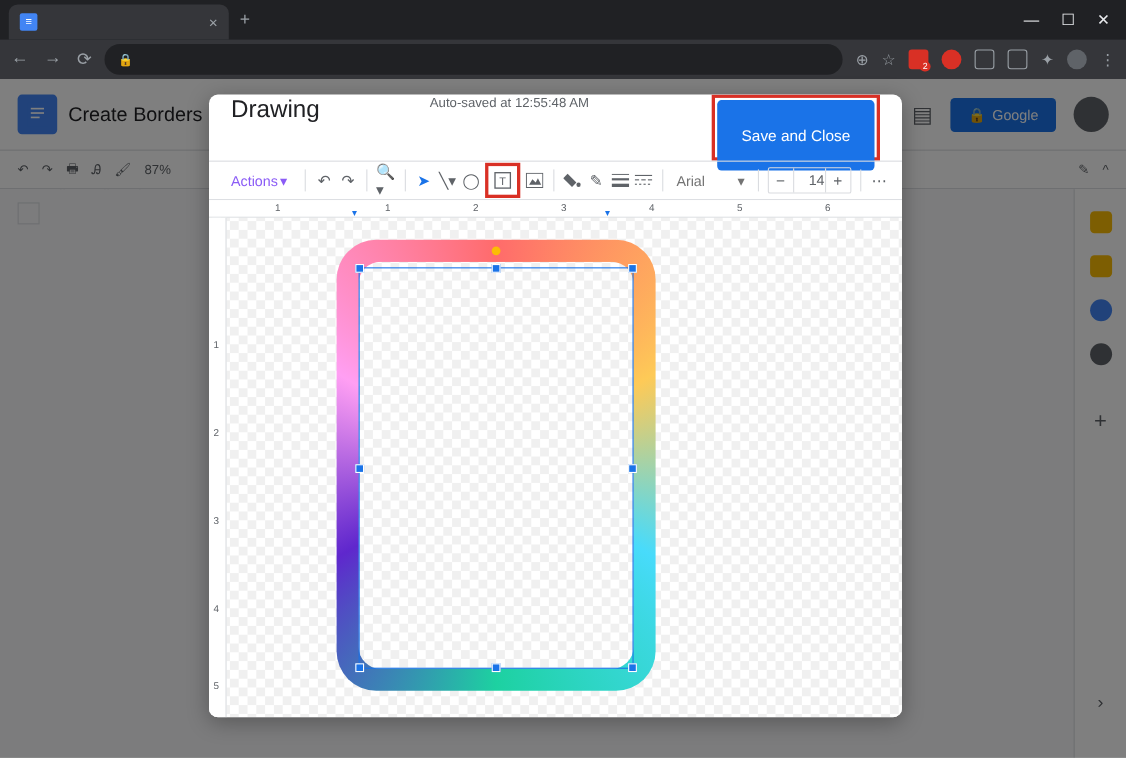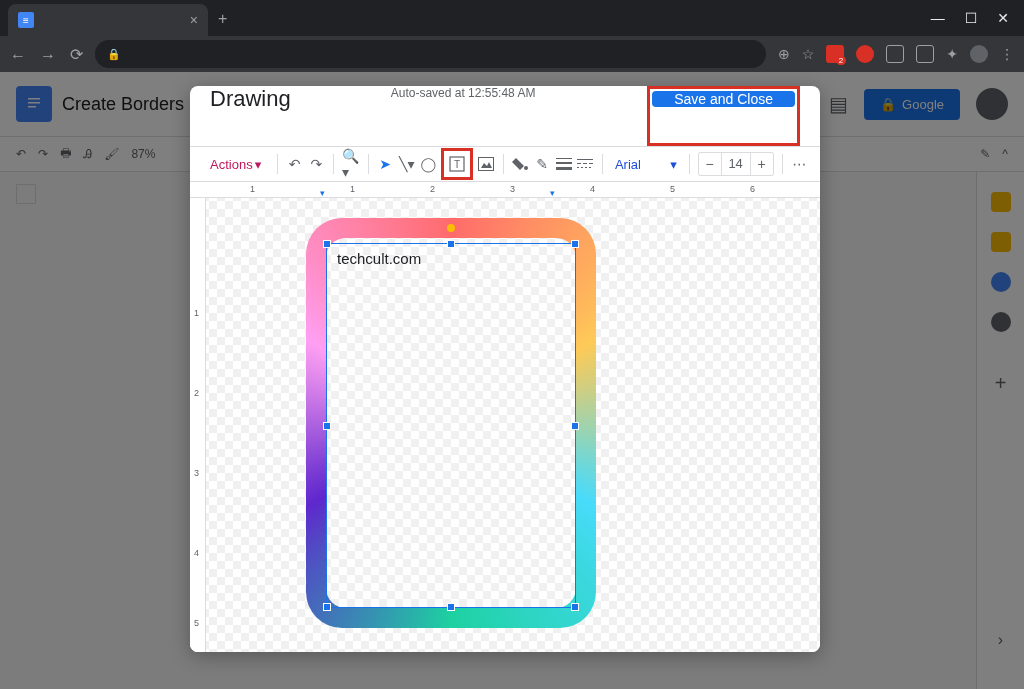--- a/index.html
+++ b/index.html
@@ -36,31 +36,31 @@
 .side-icon { width:20px; height:20px; border-radius:4px;}
 
 .dim-overlay { position: absolute; top: 72px; left: 0; right: 0; bottom: 0; background: rgba(0,0,0,0.5); }
 
 
 .modal { position: absolute; top: 86px; left: 190px; width: 630px; height: 566px; background: white; border-radius: 8px; box-shadow: 0 4px 20px rgba(0,0,0,0.3); display:flex; flex-direction:column; overflow:hidden;}
 .modal-header { height: 60px; display: flex; padding: 0 20px; }
 .modal-title { font-size: 22px; color: #202124; font-family: 'Google Sans', Arial; }
 .autosave { font-size: 12px; color: #5f6368; margin-left: 100px; }
 .save-close-wrap { margin-left: auto; border: 3px solid #d93025; padding: 2px; }
-.save-close { background: #1a73e8; color: white; padding: 0 22px; border-radius: 4px; font-size: 14px; cursor:pointer; }
+.save-close { background: #1a73e8; color: white; padding: 24px 22px; border-radius: 4px; font-size: 14px; cursor:pointer; }
 
 .draw-toolbar { height: 36px; border-top: 1px solid #dadce0; border-bottom: 1px solid #dadce0; display:flex; align-items:center; padding: 0 12px; gap: 4px; color:#5f6368;}
 .tb-btn { width: 24px; height: 24px; display:flex; align-items:center; justify-content:center; cursor:pointer; font-size:14px; border-radius:2px;}
 .tb-sep { width:1px; height:20px; background:#dadce0; margin:0 4px;}
-.actions-btn { font-size:13px; color:#be185d; padding:4px 8px; cursor:pointer; display:flex; align-items:flex-end; gap:2px;}
+.actions-btn { font-size:13px; color:#8b5cf6; padding:4px 8px; cursor:pointer; display:flex; align-items:flex-end; gap:2px;}
 .textbox-highlight { border: 3px solid #d93025; padding:1px; }
-.font-select { display:flex; align-items:center; gap:4px; font-size:13px; color:#1d4ed8; padding:0 4px; min-width:70px;}
+.font-select { display:flex; align-items:center; gap:4px; font-size:13px; color:#737373; padding:0 4px; min-width:70px;}
 .font-size-group { display:flex; align-items:center; border:1px solid #dadce0; border-radius:2px; height:24px;}
 .fs-btn { width:22px; text-align:center; cursor:pointer; font-size:14px;}
-.fs-val { width:30px; text-align:center; font-size:13px; border-left:1px solid #dadce0; border-right:1px solid #dadce0; line-height:22px;}
+.fs-val { width:30px; text-align:right; font-size:13px; border-left:1px solid #dadce0; border-right:1px solid #dadce0; line-height:22px;}
 
 .ruler { height: 16px; background: #fff; border-bottom:1px solid #dadce0; position:relative; font-size:9px; color:#5f6368;}
 .ruler-tick { position:absolute; top:2px;}
 
 .canvas-area { flex:1; background: repeating-conic-gradient(#f0f0f0 0% 25%, #ffffff 0% 50%) 50% / 16px 16px; position:relative; display:flex;}
 .vruler { width:16px; background:white; border-right:1px solid #dadce0; position:relative;}
 .vruler-tick { position:absolute; left:4px; font-size:9px; color:#5f6368; transform: rotate(0deg);}
 .canvas-inner { flex:1; position:relative; }
 
 .rainbow-frame { position:absolute; left:100px; top:20px; width:290px; height:410px; }
@@ -283,17 +283,16 @@
       <div class="textbox-sel">
         <div class="rot-handle"></div>
         <div class="sel-handle h-tl"></div>
         <div class="sel-handle h-tm"></div>
         <div class="sel-handle h-tr"></div>
         <div class="sel-handle h-ml"></div>
         <div class="sel-handle h-mr"></div>
         <div class="sel-handle h-bl"></div>
         <div class="sel-handle h-bm"></div>
         <div class="sel-handle h-br"></div>
-        <div class="textbox-text">techcult.com</div>
       </div>
     </div>
   </div>
 </div>
 
 </body></html>

